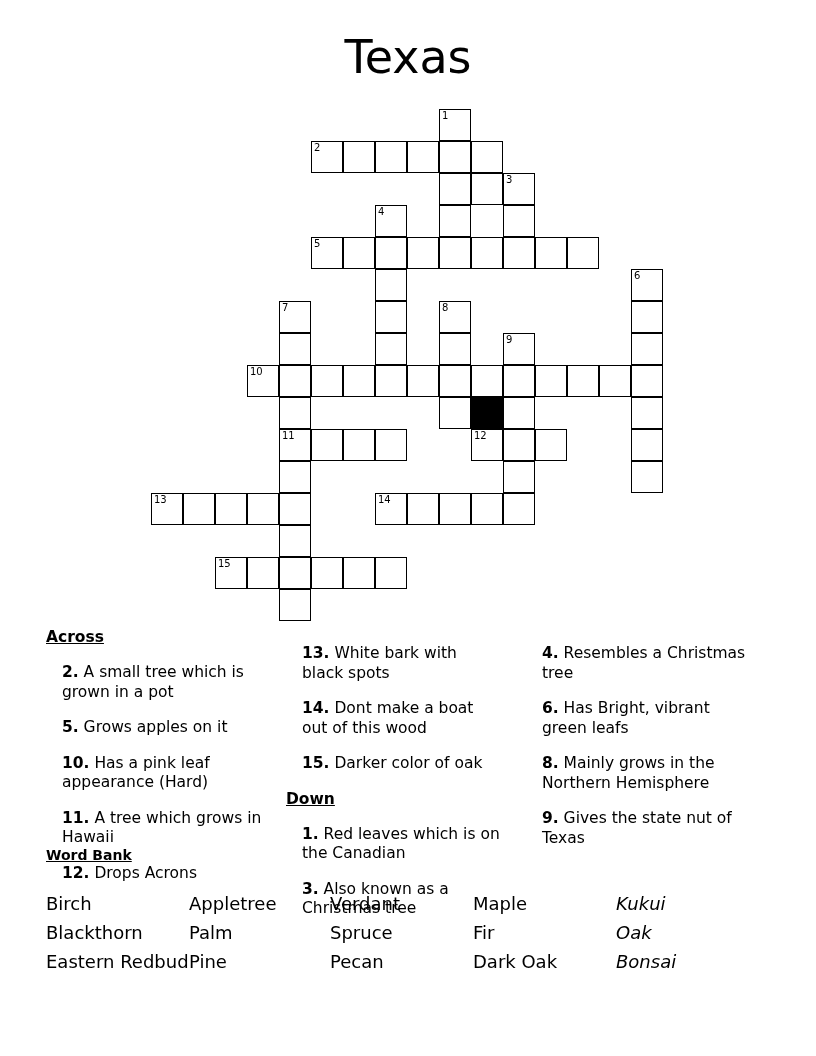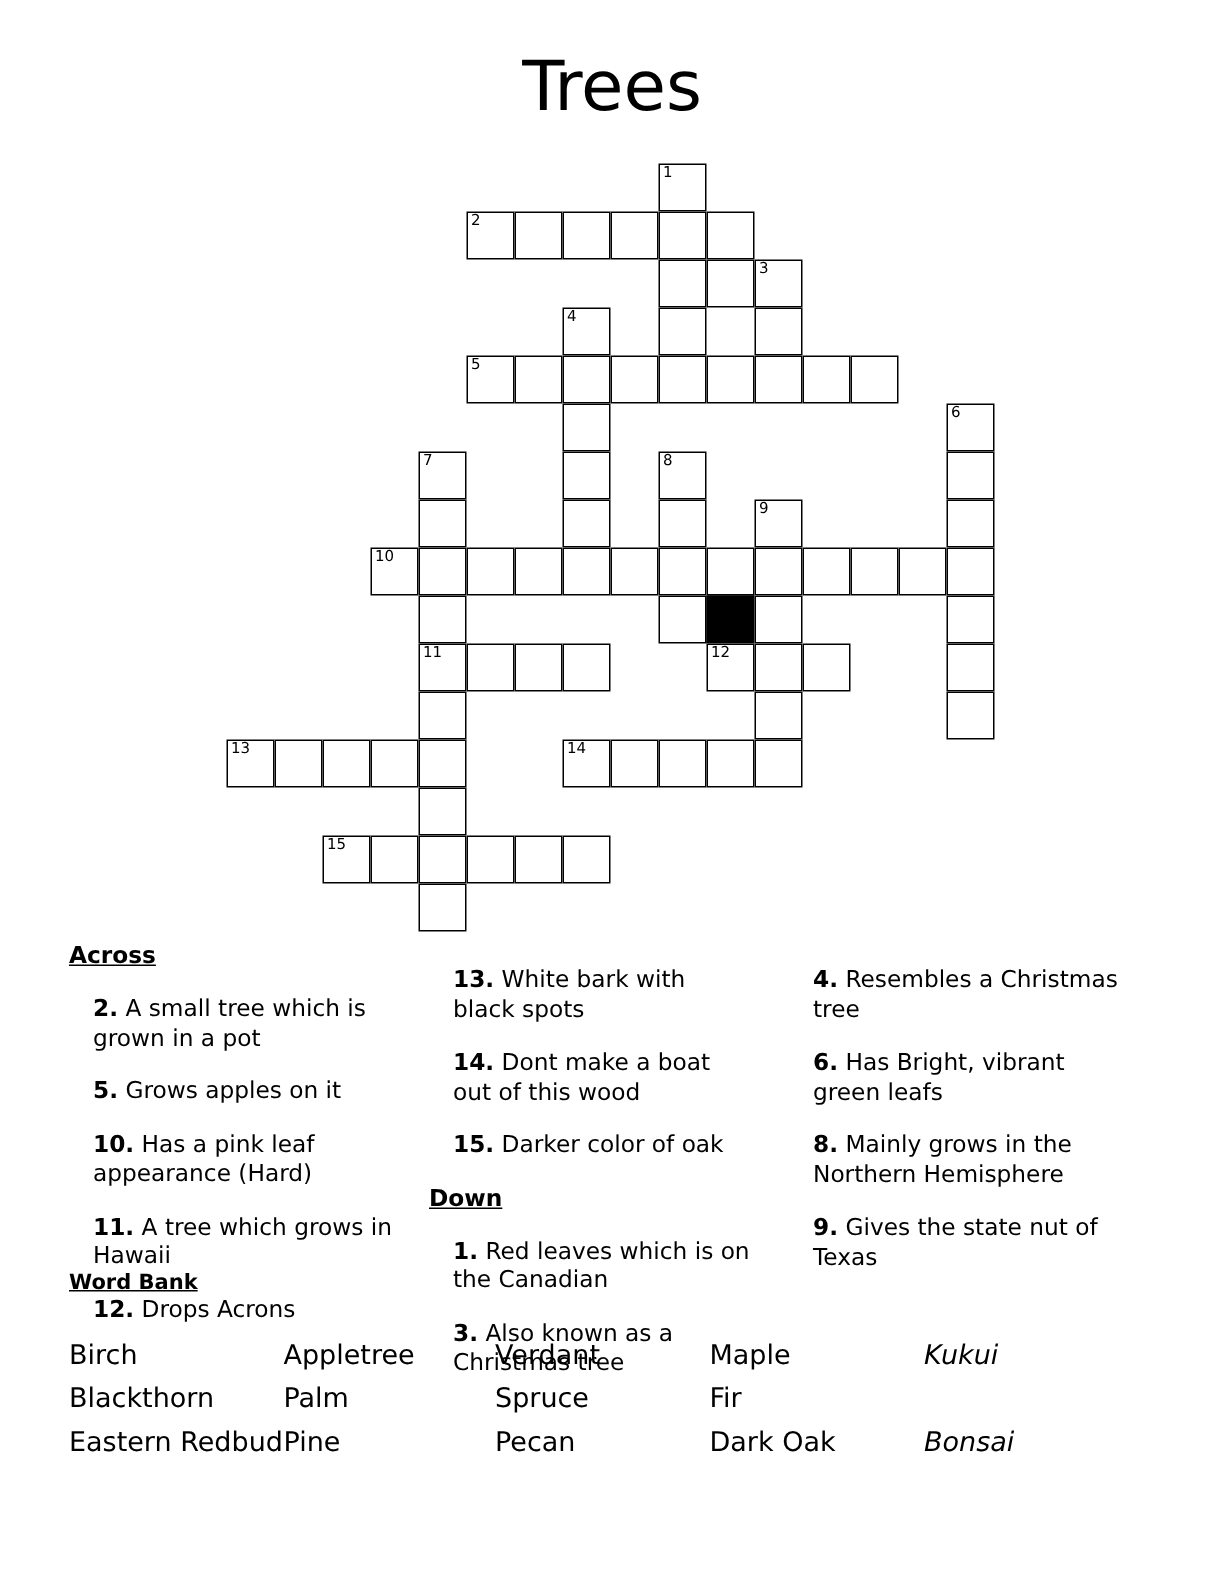--- a/index.html
+++ b/index.html
@@ -93,21 +93,21 @@
   .wb-cell.w1{width:141px;}
   .wb-cell.w2{width:143px;}
   .wb-cell.w3{width:143px;}
   .wb-cell.w4{width:140px;font-style:italic;}
 </style>
 </head>
 <body>
 
 <div id="page">
 
-  <div class="title">Trees</div>
+  <div class="title">Texas</div>
 
   <div id="grid">
       <div class="cell" style="left: 439px; top: 109px;">
         <span class="num">1</span>
       </div>
       <div class="cell" style="left: 311px; top: 141px;">
         <span class="num">2</span>
       </div>
       <div class="cell" style="left: 343px; top: 141px;"></div>
       <div class="cell" style="left: 375px; top: 141px;"></div>
@@ -248,20 +248,21 @@
           <div class="wb-cell w1">Appletree</div>
           <div class="wb-cell w2">Verdant</div>
           <div class="wb-cell w3">Maple</div>
           <div class="wb-cell w4">Kukui</div>
         </div>
         <div class="wb-row">
           <div class="wb-cell w0">Blackthorn</div>
           <div class="wb-cell w1">Palm</div>
           <div class="wb-cell w2">Spruce</div>
           <div class="wb-cell w3">Fir</div>
+          <div class="wb-cell w4">Oak</div>
         </div>
         <div class="wb-row">
           <div class="wb-cell w0">Eastern Redbud</div>
           <div class="wb-cell w1">Pine</div>
           <div class="wb-cell w2">Pecan</div>
           <div class="wb-cell w3">Dark Oak</div>
           <div class="wb-cell w4">Bonsai</div>
         </div>
       </div>
   </div>

